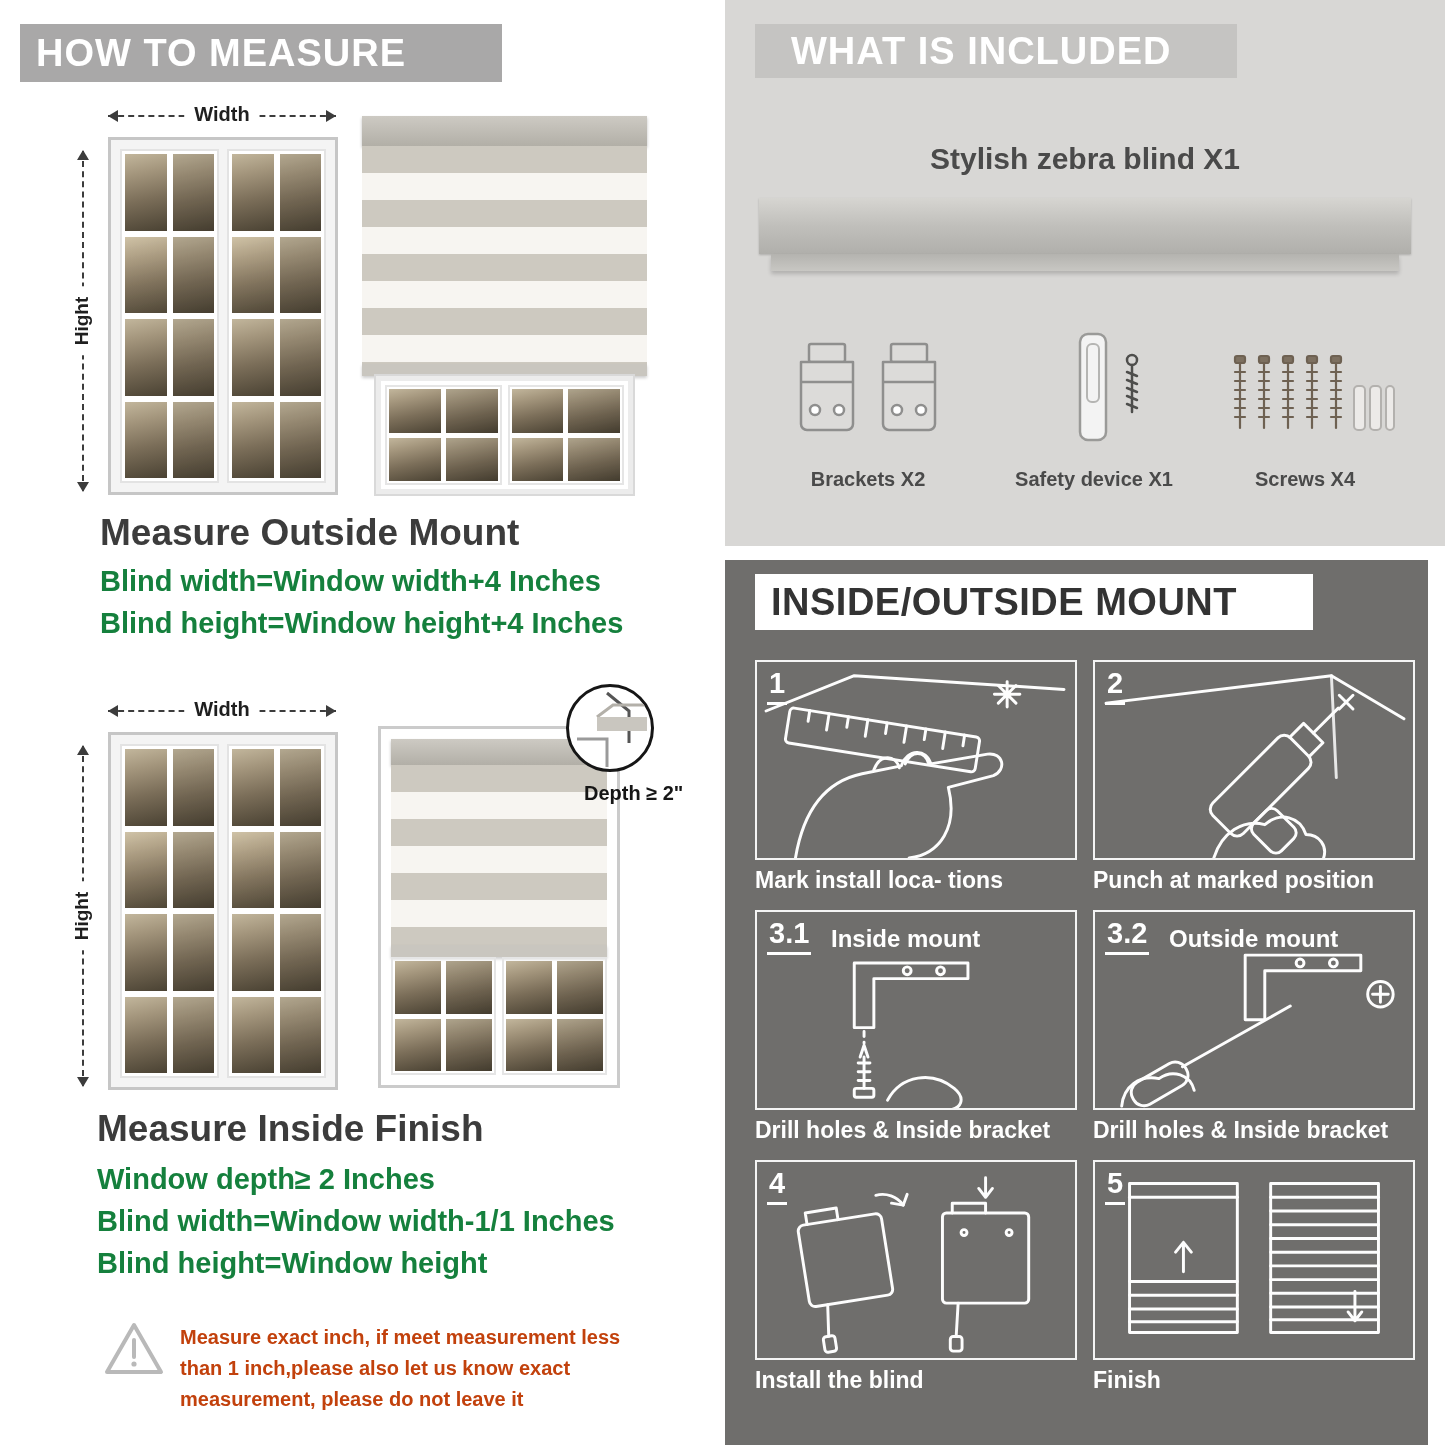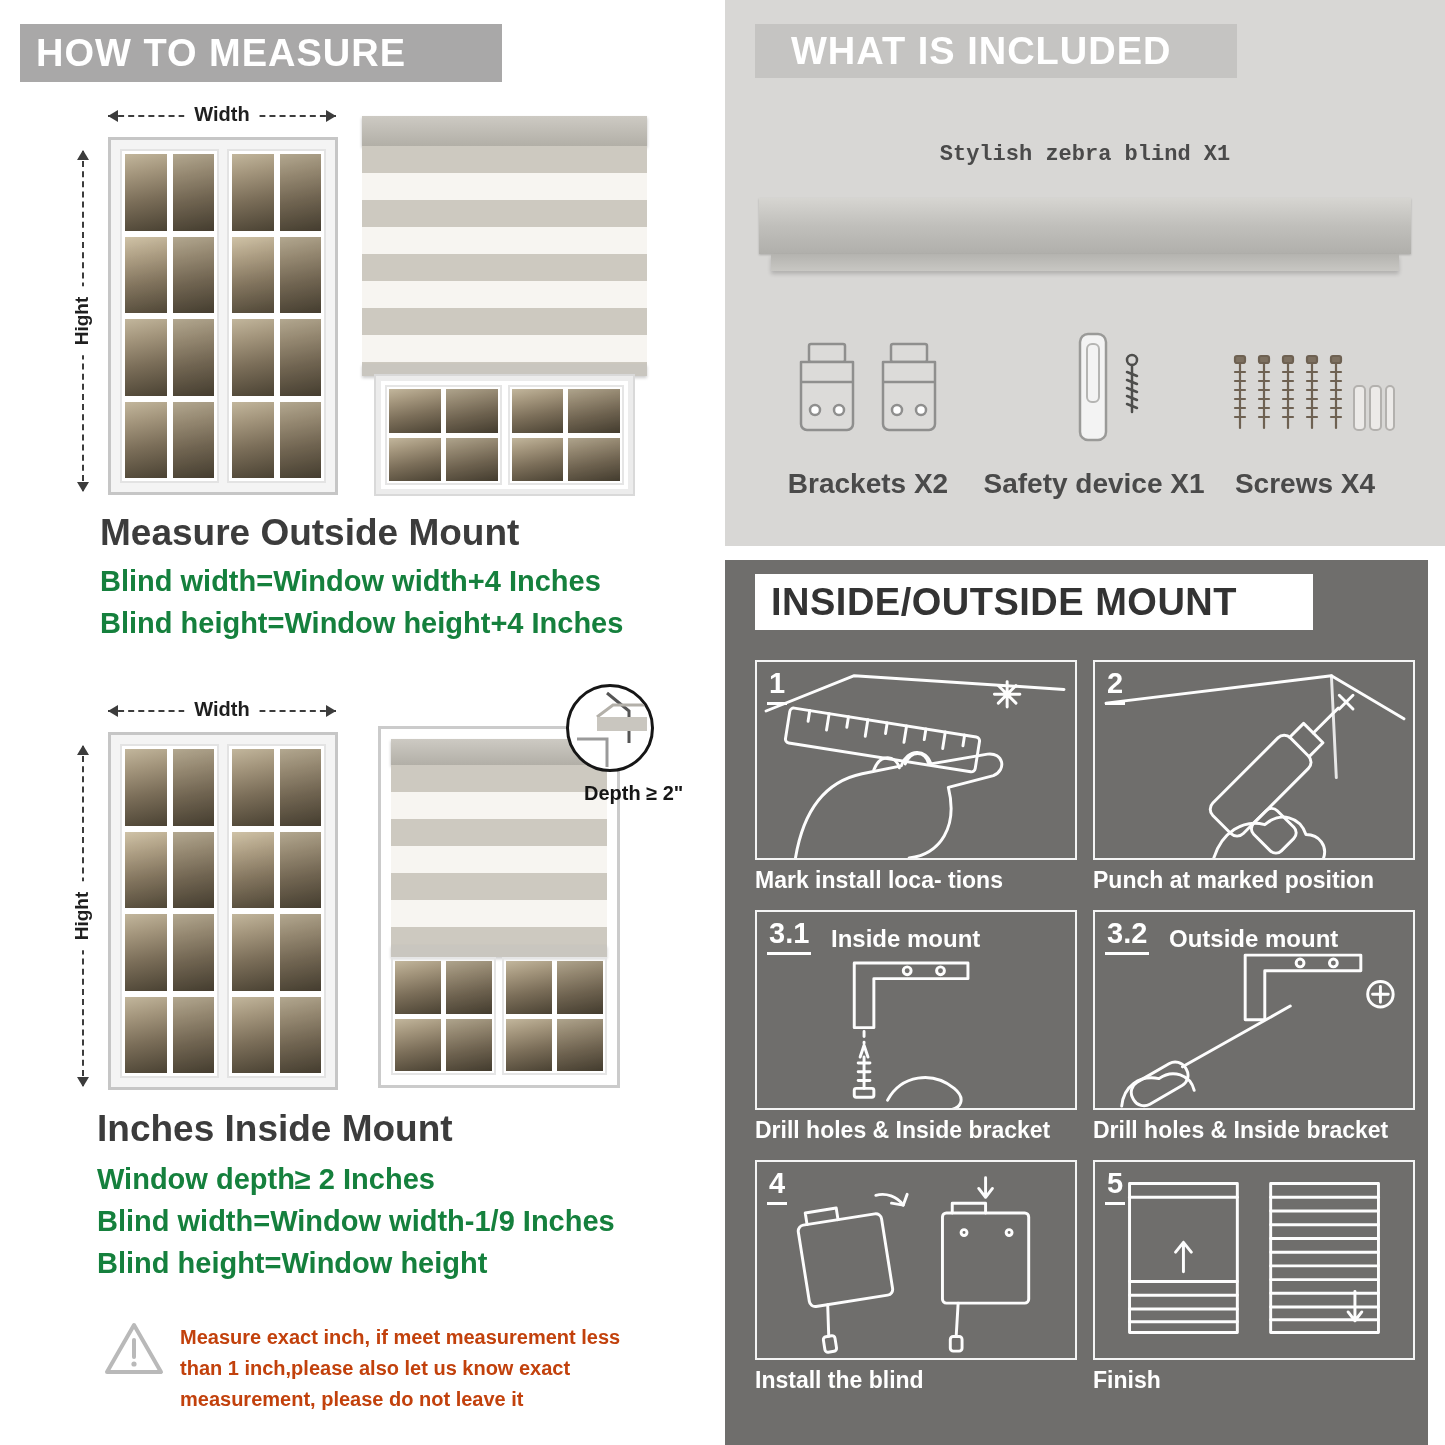--- a/index.html
+++ b/index.html
@@ -62,29 +62,29 @@
   .warn-icon { position:absolute; left:102px; top:1320px; }
   .warn-text { position:absolute; left:180px; top:1322px; width:452px; font-size:20px;
                font-weight:bold; color:#c2410c; line-height:1.55; }
 
   
   .inc { position:absolute; left:725px; top:0; width:720px; height:546px; background:#d8d7d5; }
   .inc-banner { position:absolute; left:30px; top:24px; width:482px; height:54px; background:#c5c4c2;
                 color:#fff; font-size:38px; font-weight:bold; letter-spacing:1px;
                 display:flex; align-items:center; padding-left:36px; }
   .inc-product { position:absolute; left:0; top:142px; width:100%; text-align:center;
-                 font-size:22px; font-weight:bold; color:#4a4a4a;font-family:Liberation Mono, monospace; }
+                 font-size:30px; font-weight:bold; color:#4a4a4a; }
   .headrail { position:absolute; left:34px; top:198px; width:652px; height:56px;
               background:linear-gradient(180deg,#d6d5d1 0%,#c0bfbb 50%,#b0afab 100%);
               box-shadow:0 1px 2px rgba(0,0,0,.2); }
   .headrail-lip { position:absolute; left:12px; right:12px; bottom:-17px; height:17px;
                   background:linear-gradient(180deg,#b4b3af,#c8c7c3);
                   box-shadow:0 3px 4px rgba(0,0,0,.18); }
   .inc-icon { position:absolute; }
-  .inc-label { position:absolute; top:468px; text-align:center; font-size:28px; font-weight:bold; color:#4a4a4a; }
+  .inc-label { position:absolute; top:468px; text-align:center; font-size:20px; font-weight:bold; color:#4a4a4a; }
 
   
   .mount { position:absolute; left:725px; top:560px; width:703px; height:885px; background:#6f6e6c; }
   .mount-banner { position:absolute; left:30px; top:14px; width:558px; height:56px; background:#fff;
                   color:#333; font-size:38px; font-weight:bold; letter-spacing:.5px;
                   display:flex; align-items:center; padding-left:16px; }
   .steps { position:absolute; left:30px; top:100px; width:660px; display:grid;
            grid-template-columns:1fr 1fr; column-gap:16px; row-gap:16px; }
   .panel { height:200px; border:2px solid #f4f4f4; position:relative; overflow:hidden; }
   .step-num { position:absolute; top:7px; left:10px; color:#fff; font-size:29px; font-weight:bold;
@@ -212,23 +212,23 @@
     <div class="depth-circle">
       <svg viewBox="0 0 82 82" width="82" height="82">
         <path d="M8,52 h30 v28" stroke="#9a9a9a" fill="none" stroke-width="3"></path>
         <path d="M38,6 l22,18 v32" stroke="#555" fill="none" stroke-width="3"></path>
         <path d="M28,30 l16,-12 h42" stroke="#b3b0a9" fill="none" stroke-width="3"></path>
         <rect x="28" y="30" width="50" height="14" fill="#c9c6bf"></rect>
       </svg>
     </div>
     <div class="depth-label">Depth ≥ 2"</div>
 
-    <div class="h-measure" style="left:97px;top:1108px;">Inches Inside Mount</div>
+    <div class="h-measure" style="left:97px;top:1108px;">Measure Inside Finish</div>
     <div class="f-measure" style="left:97px;top:1163px;">Window depth≥ 2 Inches</div>
-    <div class="f-measure" style="left:97px;top:1205px;">Blind width=Window width-1/9 Inches</div>
+    <div class="f-measure" style="left:97px;top:1205px;">Blind width=Window width-1/1 Inches</div>
     <div class="f-measure" style="left:97px;top:1247px;">Blind height=Window height</div>
 
     <div class="warn-icon">
       <svg width="64" height="58" viewBox="0 0 64 58">
         <path d="M32,5 L59,52 L5,52 Z" fill="none" stroke="#b9b9b9" stroke-width="4" stroke-linejoin="round"></path>
         <line x1="32" y1="20" x2="32" y2="37" stroke="#b9b9b9" stroke-width="4" stroke-linecap="round"></line>
         <circle cx="32" cy="44" r="2.6" fill="#b9b9b9"></circle>
       </svg>
     </div>
     <div class="warn-text">Measure exact inch, if meet measurement less than 1 inch,please also let us know exact measurement, please do not leave it</div>

